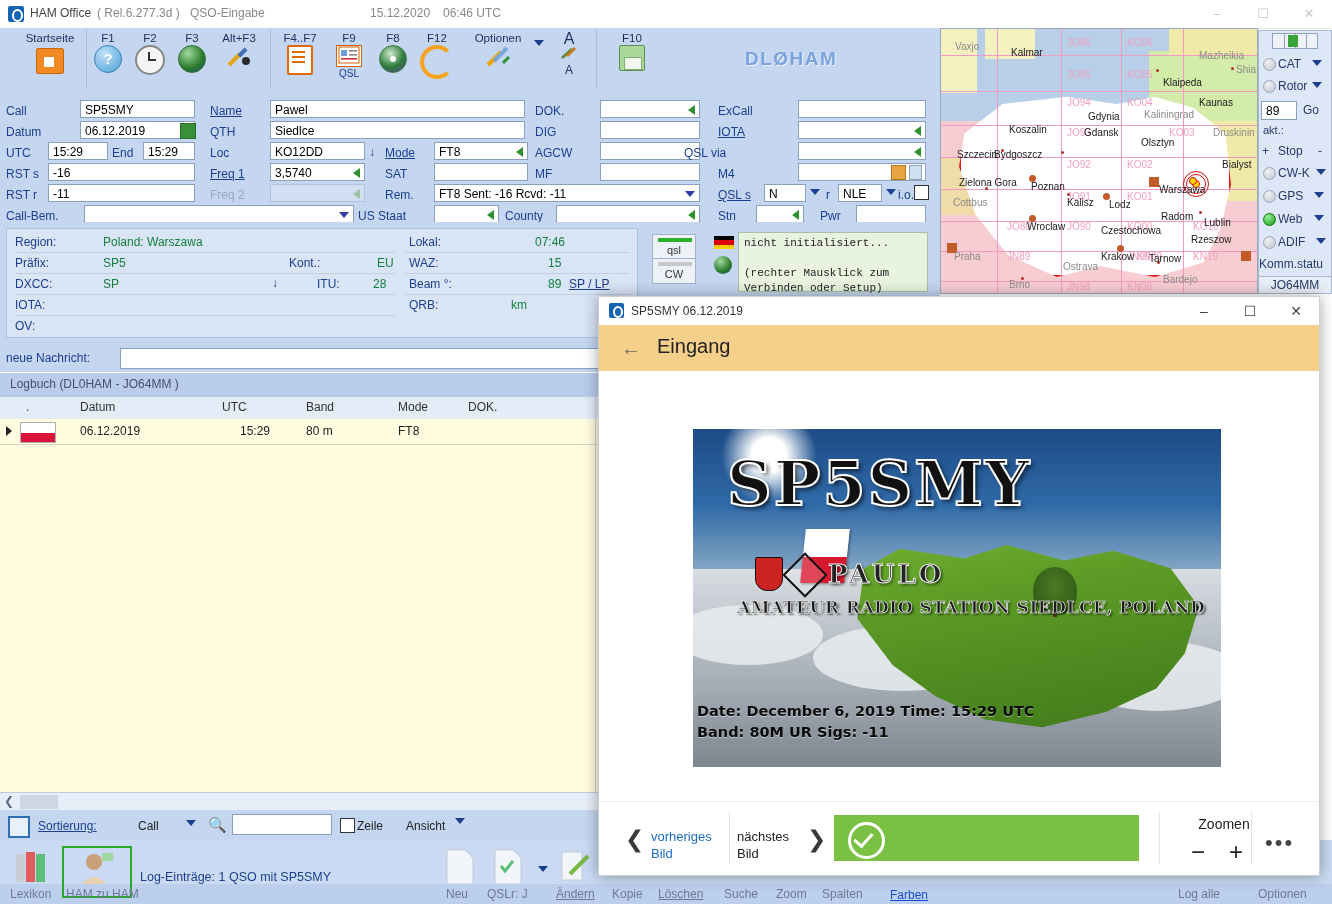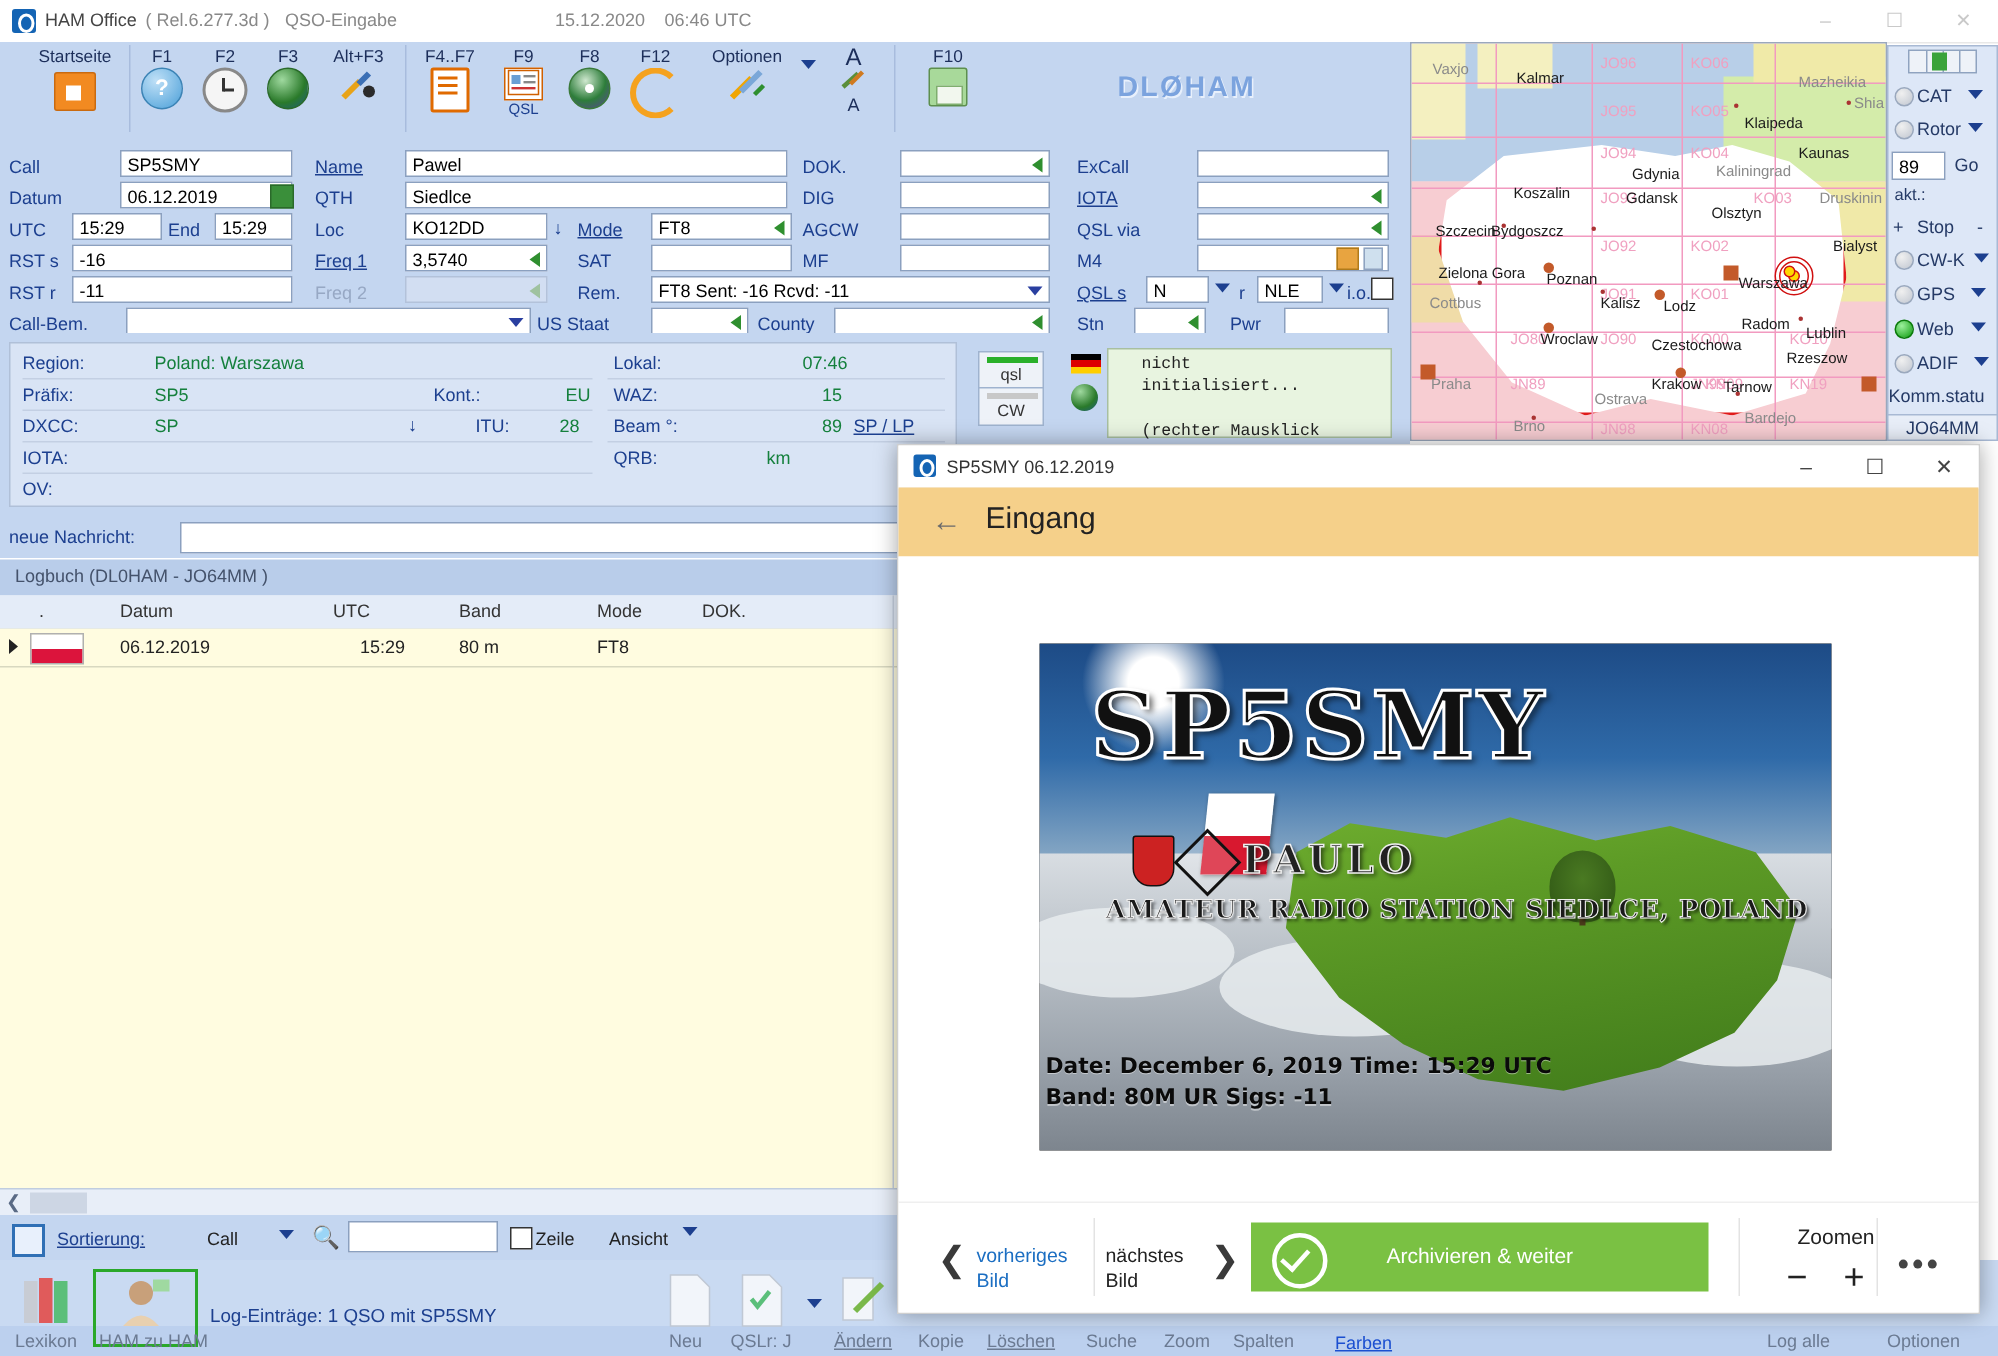--- a/index.html
+++ b/index.html
@@ -61,21 +61,21 @@
   .infopanel{position:absolute;left:6px;top:228px;width:630px;height:108px;background:#d9e4f5;border:1px solid #b0c0d8;}
   .ip-row{position:absolute;font-size:12px;color:#1c3f8f;}
   .ip-val{position:absolute;font-size:12px;color:#15803d;}
   .ip-line{position:absolute;height:1px;background:#c3cfe3;}
   .infobg{position:absolute;left:0;top:222px;width:940px;height:122px;background:#c4d6f0;}
   
   .qslbtn{position:absolute;background:#eef2f8;border:1px solid #9fb3cf;text-align:center;font-size:11px;color:#333;}
   .qslbtn .bar{position:absolute;left:5px;top:3px;width:34px;height:4px;}
   
   .commbox{position:absolute;left:738px;top:232px;width:190px;height:60px;background:#e8f4e0;border:1px solid #a8bfa0;
-           font-family:"Liberation Mono",monospace;font-size:11px;color:#222;padding:3px 22px;box-sizing:border-box;line-height:15px;}
+           font-family:"Liberation Mono",monospace;font-size:11px;color:#222;padding:3px 5px;box-sizing:border-box;line-height:15px;}
   .flagde{position:absolute;left:714px;top:236px;width:20px;height:13px;background:linear-gradient(#000 33%,#dd0000 33%,#dd0000 66%,#ffce00 66%);}
   .miniglobe{position:absolute;left:714px;top:256px;width:18px;height:18px;border-radius:50%;background:radial-gradient(circle at 35% 28%,#9fd99f,#2a7a2a 60%,#1d5a84);}
   
   .msgrow{position:absolute;left:0;top:344px;width:940px;height:28px;background:#c4d6f0;}
   .msglbl{position:absolute;left:6px;top:351px;font-size:12px;color:#1c3f8f;}
   .msgfld{position:absolute;left:120px;top:348px;width:820px;height:19px;background:#fff;border:1px solid #8ba0bf;}
   
   .lb-header{position:absolute;left:0;top:373px;width:940px;height:24px;background:#b9cdea;}
   .lb-header span{position:absolute;left:10px;top:4px;font-size:12px;color:#44526b;}
   .lb-cols{position:absolute;left:0;top:397px;width:940px;height:22px;background:#e4ecf8;border-bottom:1px solid #b6c6de;}
@@ -378,21 +378,21 @@
 
 <div class="lbl" style="left:718px;top:104px;">ExCall</div>
 <div class="fld" style="left:798px;top:100px;width:128px;">
     <span></span>
   </div>
 <div class="lbl" style="left:718px;top:125px;"><u>IOTA</u></div>
 <div class="fld" style="left:798px;top:121px;width:128px;">
     <span></span>
     <i class="arrow-g"></i>
   </div>
-<div class="lbl" style="left:718px;top:146px;">QSL via</div>
+<div class="lbl" style="left:684px;top:146px;">QSL via</div>
 <div class="fld" style="left:798px;top:142px;width:128px;">
     <span></span>
     <i class="arrow-g"></i>
   </div>
 <div class="lbl" style="left:718px;top:167px;">M4</div>
 <div class="fld" style="left:798px;top:163px;width:128px;">
     <span></span>
   </div>
 <div style="position:absolute;left:891px;top:165px;width:13px;height:13px;background:#e8a440;border:1px solid #b07a1a;"></div>
 <div style="position:absolute;left:909px;top:165px;width:11px;height:13px;background:#cfe0ee;border:1px solid #8fa3c0;"></div>
@@ -752,21 +752,20 @@
       <div>Bild</div>
     </div>
     <div class="fdiv" style="left:130px;"></div>
     <div class="nav-lbl dark" style="left:138px;top:26px;width:64px;">
       <div>nächstes</div>
       <div>Bild</div>
     </div>
     <div class="nav-chev" style="left:208px;top:24px;">❯</div>
     <div class="archbtn">
       <span class="chk"></span>
-      <span class="t">Archivieren &amp; weiter</span>
     </div>
     <div class="fdiv" style="left:560px;"></div>
     <div class="zoomlbl">Zoomen</div>
     <div class="zmbtn" style="left:592px;">−</div>
     <div class="zmbtn" style="left:630px;">+</div>
     <div class="fdiv" style="left:652px;"></div>
     <div class="dots">•••</div>
   </div>
 </div>
 

